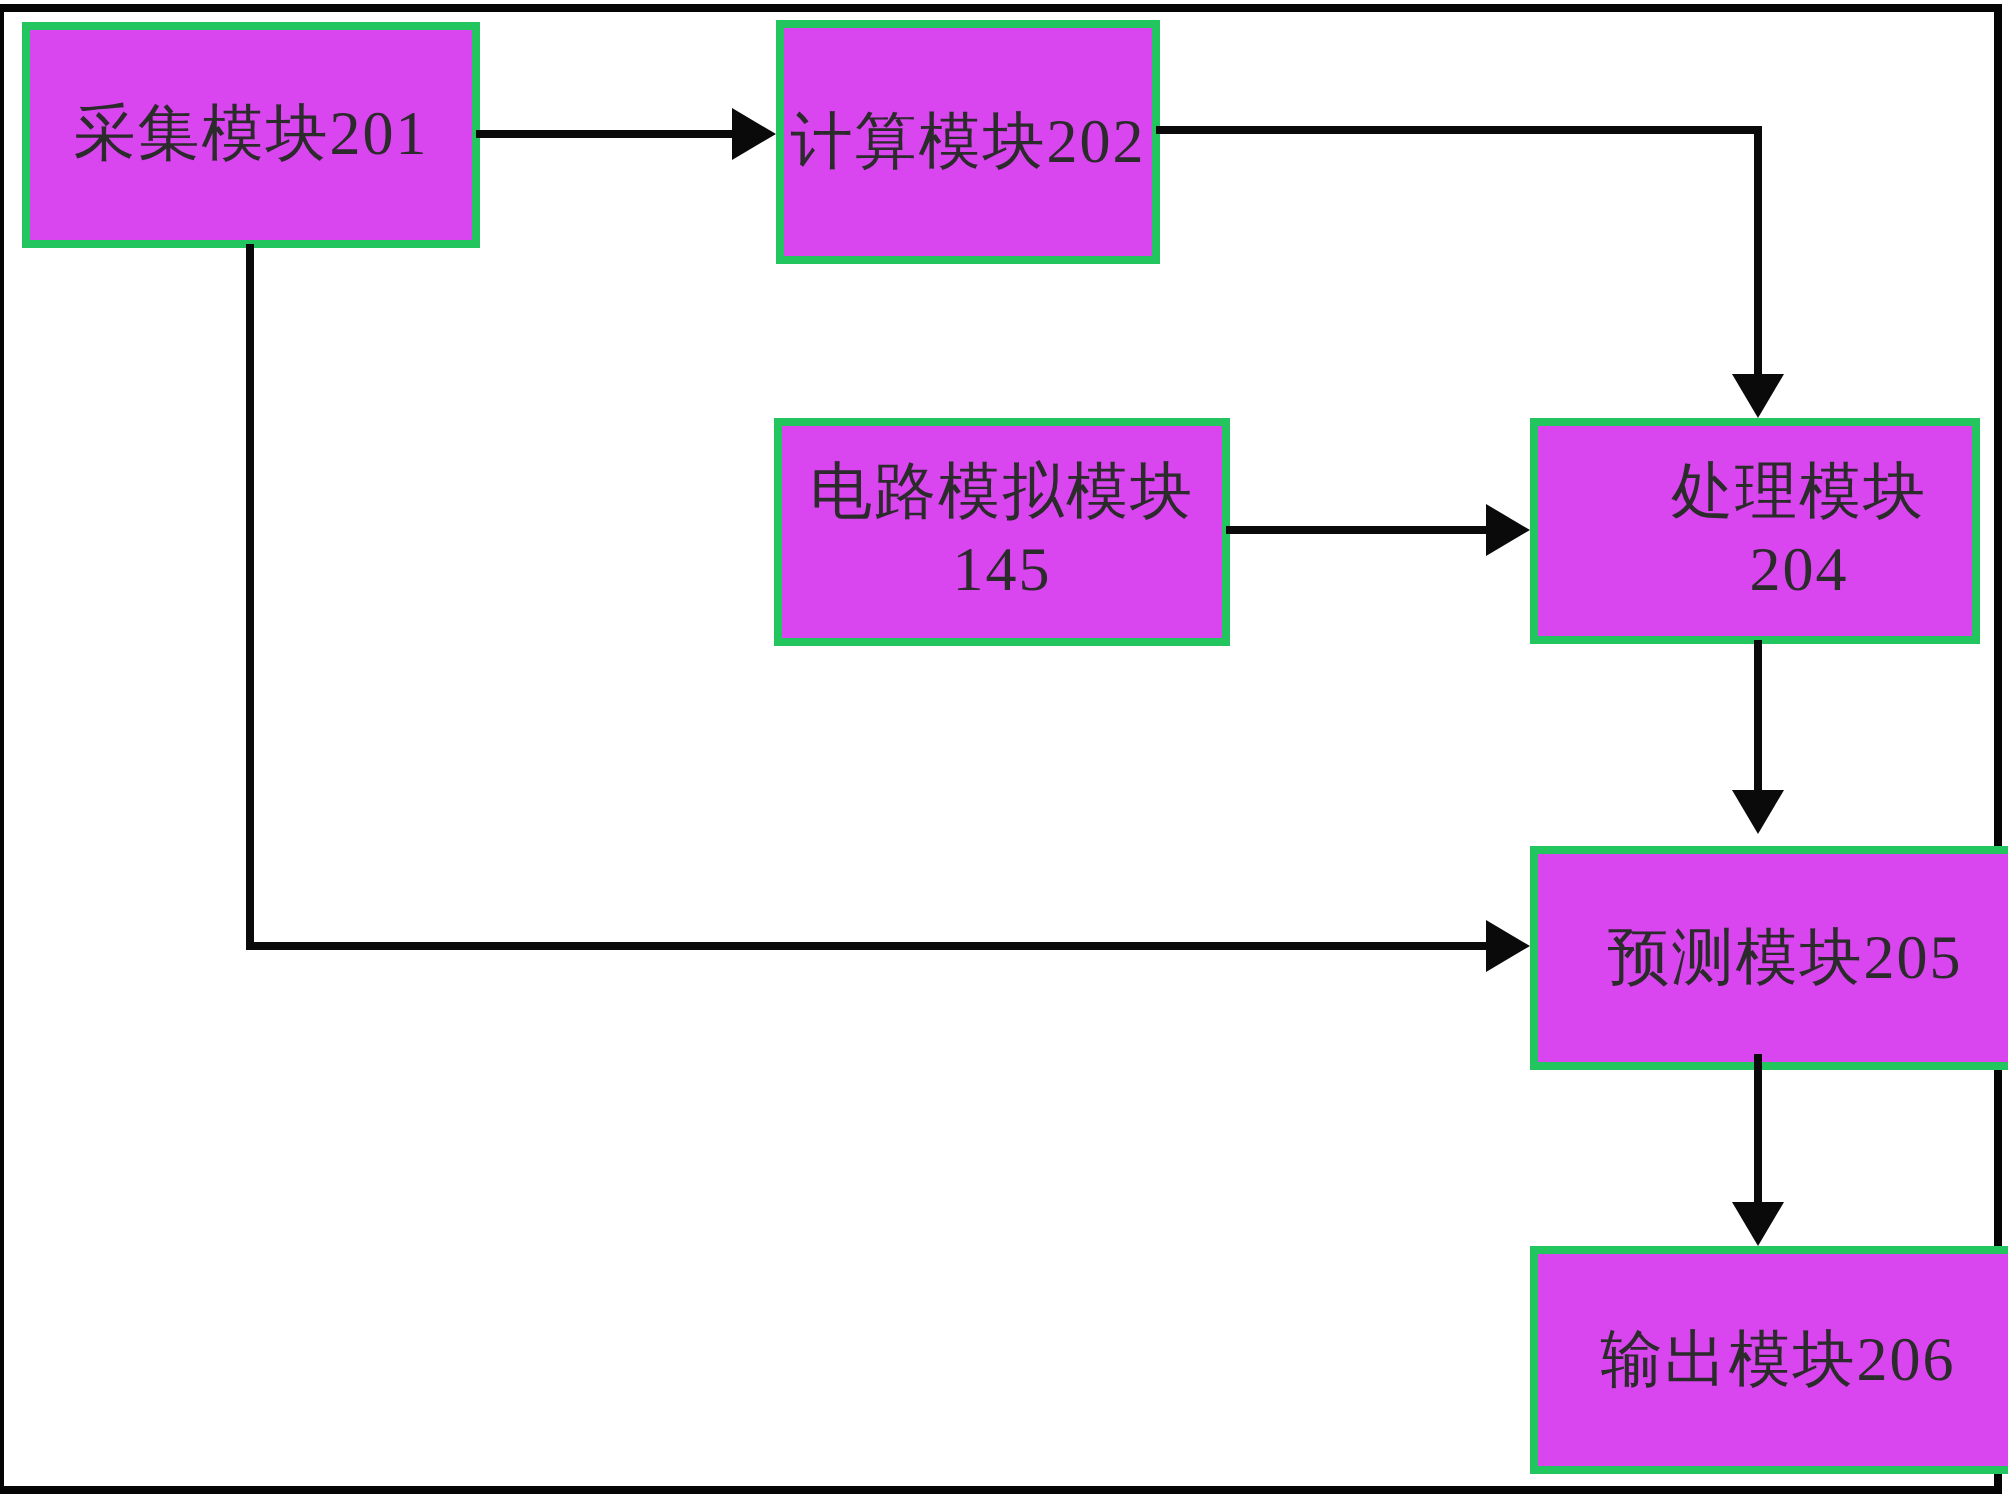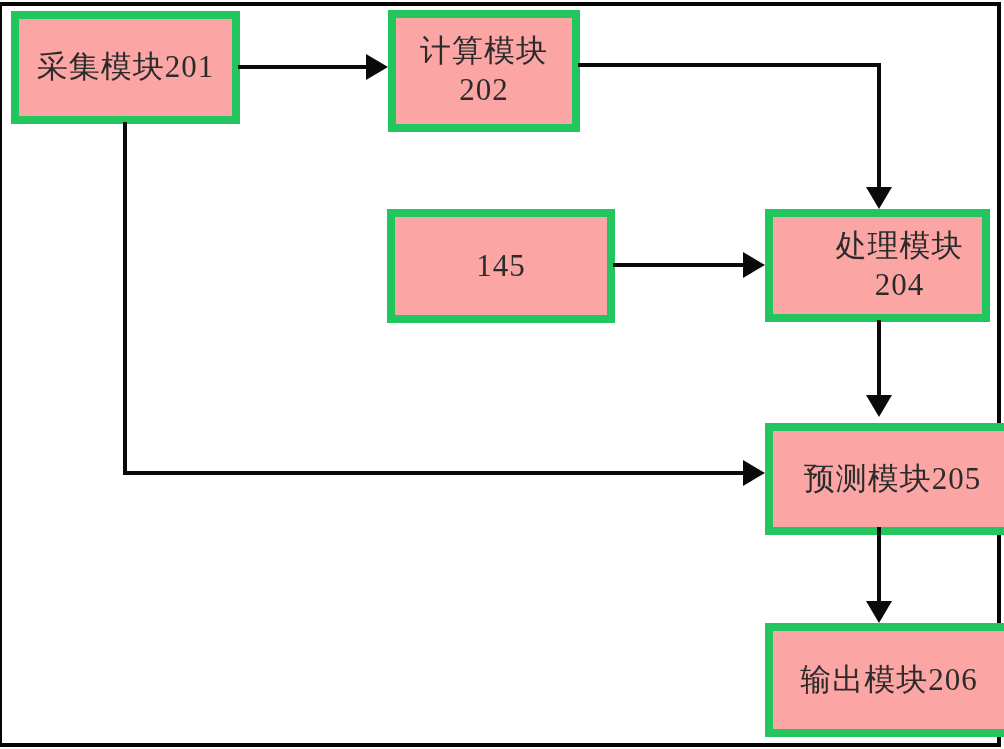--- a/index.html
+++ b/index.html
@@ -23,22 +23,22 @@
     width: 1001px;
     height: 745px;
     box-sizing: border-box;
     border: 4px solid #050505;
     border-left-width: 2px;
   }
   
   .node {
     position: absolute;
     box-sizing: border-box;
-    border: 8px solid #22c55e;
-    background: #fca5a5;
+    border: 4px solid #22c55e;
+    background: #d946ef;
     display: flex;
     flex-direction: column;
     align-items: center;
     justify-content: center;
     text-align: center;
     color: #2b2b2b;
     font-size: 31px;
     line-height: 1.25;
     letter-spacing: 1px;
   }
@@ -100,20 +100,21 @@
 
   <div class="node" id="n201">
     <span>采集模块201</span>
   </div>
 
   <div class="node" id="n202">
     <span>计算模块202</span>
   </div>
 
   <div class="node" id="n203">
+    <span>电路模拟模块</span>
     <span>145</span>
   </div>
 
   <div class="node" id="n204">
     <span>处理模块204</span>
   </div>
 
   <div class="node" id="n205">
     <span>预测模块205</span>
   </div>

